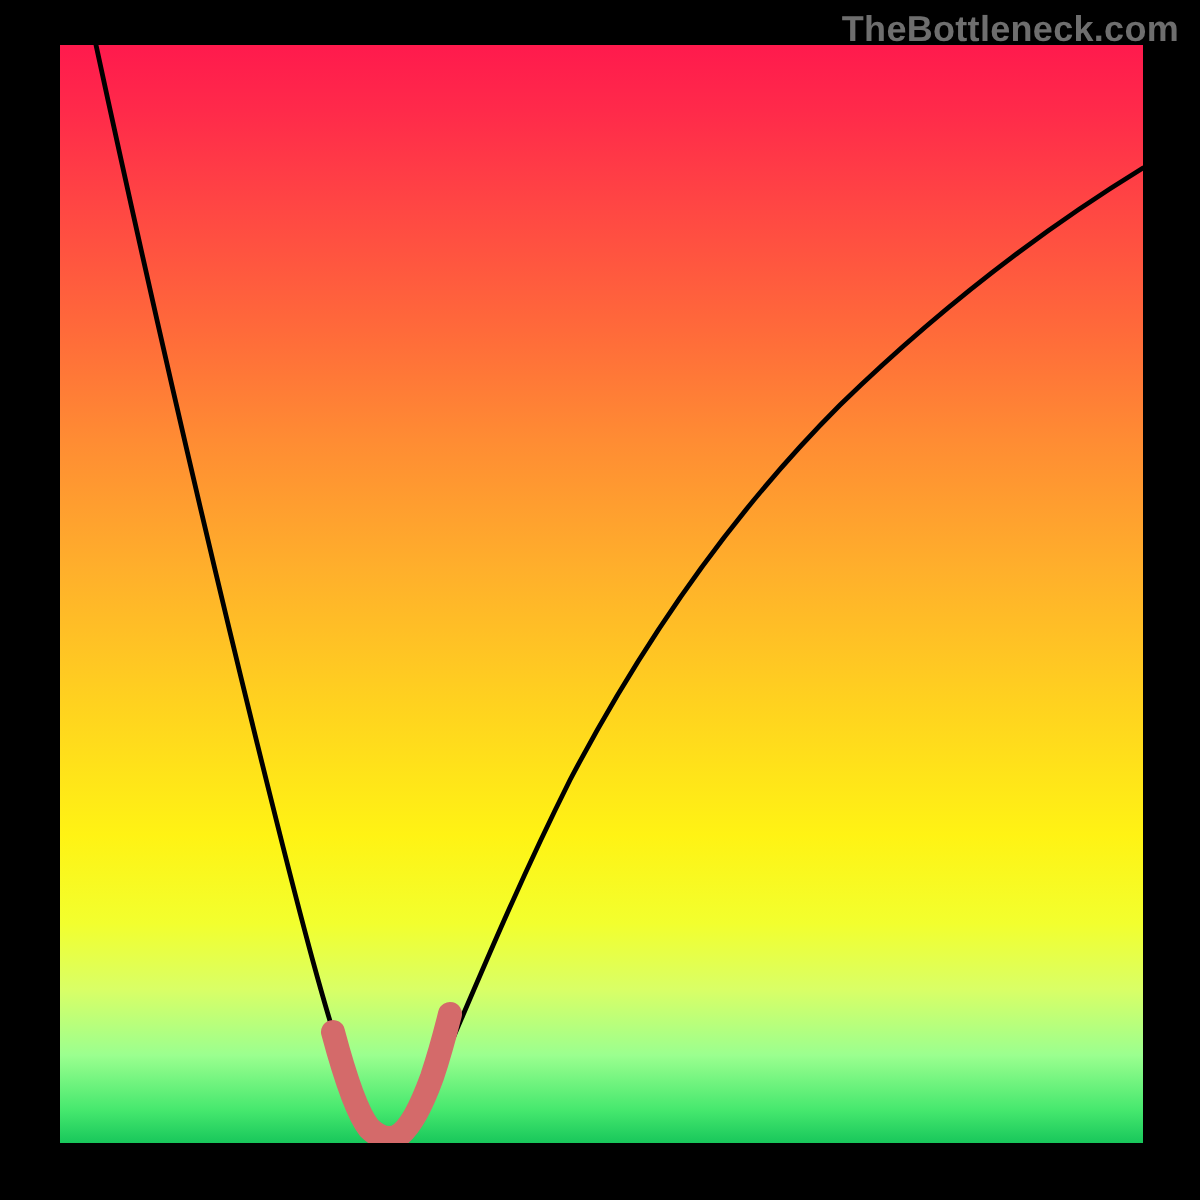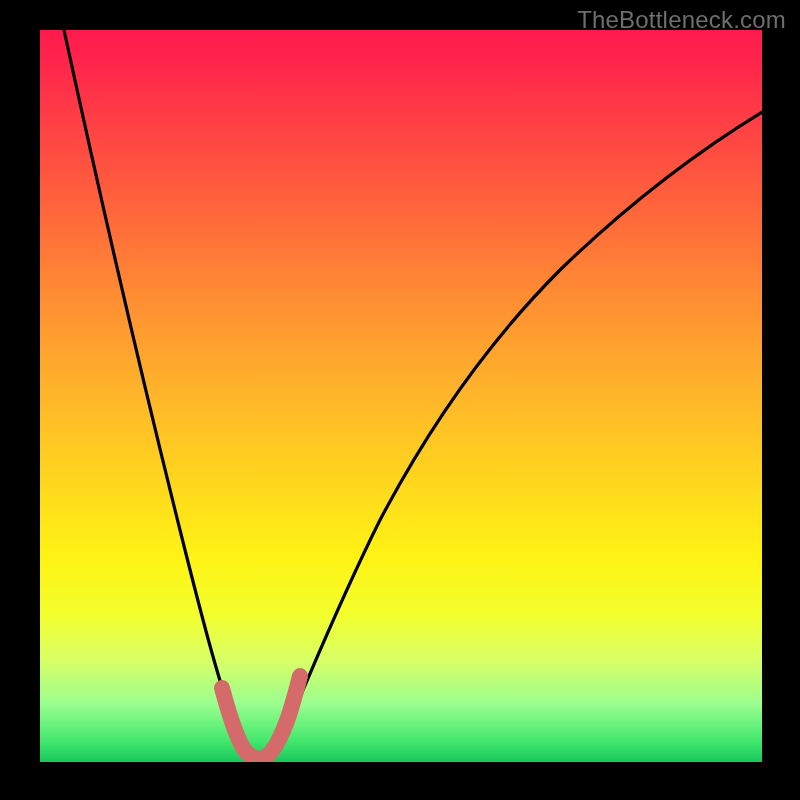--- a/index.html
+++ b/index.html
@@ -41,21 +41,21 @@
       #18c75b 100%
     );
   }
   .watermark {
     position: absolute;
     top: 6px;
     right: 14px;
     color: #6e6e6e;
     font-size: 24px;
     letter-spacing: 0.2px;
-    font-weight: 400;
+    font-weight: 700;
     user-select: none;
   }
   svg.curve {
     position: absolute;
     left: 0;
     top: 0;
     width: 722px;
     height: 732px;
   }
 </style>

